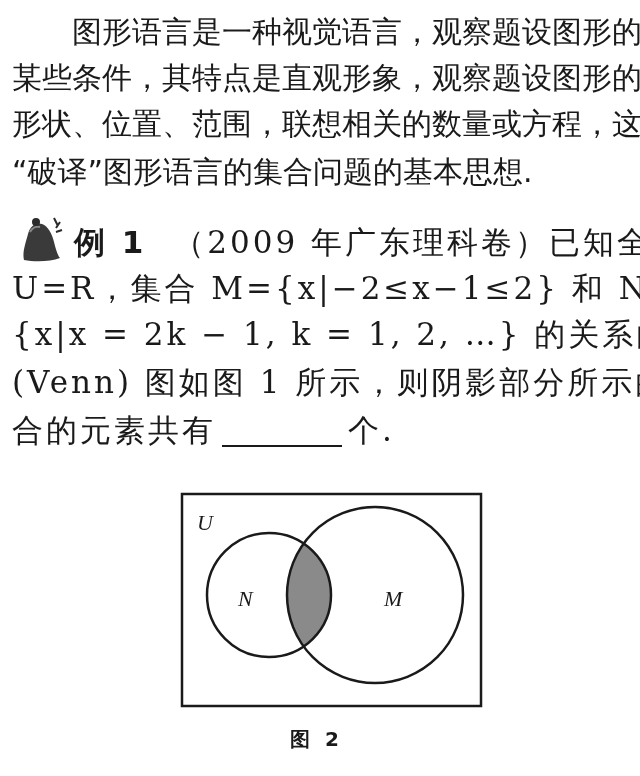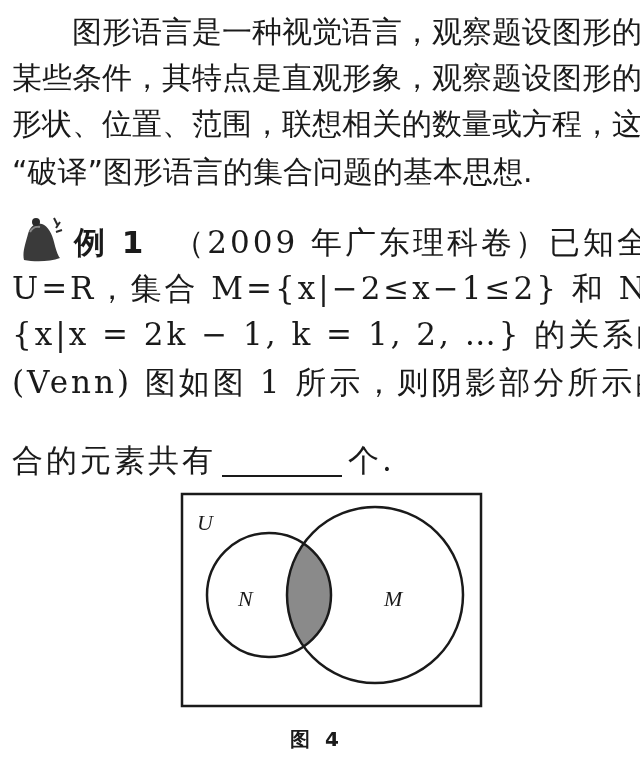--- a/index.html
+++ b/index.html
@@ -41,32 +41,32 @@
   <path d="M40 6 L44 14 M46 10 L42 16 M48 18 L42 20" stroke="#2a2a2a" stroke-width="2"></path>
 </svg>
 
 <div class="line ex" style="top:222px; left:74px;">
   <span class="bold">例 1</span>
   <span style="margin-left:14px;">（2009 年广东理科卷）已知全集</span>
 </div>
 <div class="line ex math" style="top:268px;">U=R，集合 M={x|−2≤x−1≤2} 和 N=</div>
 <div class="line ex math" style="top:314px;">{x|x = 2k − 1, k = 1, 2, …} 的关系的韦恩</div>
 <div class="line ex" style="top:362px;">(Venn) 图如图 1 所示，则阴影部分所示的集</div>
-<div class="line ex" style="top:410px;margin-top:30px;">
+<div class="line ex" style="top:410px;">
   <span>合的元素共有</span><span class="blank"></span><span>个.</span>
 </div>
 
 <svg class="figure" viewBox="0 0 640 776">
   <defs>
     <clipPath id="clipN">
         <circle cx="269" cy="595" r="62"></circle>
       </clipPath>
   </defs>
   <rect x="182" y="494" width="299" height="212" fill="none" stroke="#1a1a1a" stroke-width="2.5"></rect>
   <circle cx="375" cy="595" r="88" fill="#8a8a8a" clip-path="url(#clipN)"></circle>
   <circle cx="269" cy="595" r="62" fill="none" stroke="#1a1a1a" stroke-width="2.5"></circle>
   <circle cx="375" cy="595" r="88" fill="none" stroke="#1a1a1a" stroke-width="2.5"></circle>
 </svg>
 
 <div style="position:absolute; left:197px; top:510px; font-size:22px; font-style:italic; font-family:'Liberation Serif','DejaVu Serif',serif;">U</div>
 <div style="position:absolute; left:238px; top:586px; font-size:22px; font-style:italic; font-family:'Liberation Serif','DejaVu Serif',serif;">N</div>
 <div style="position:absolute; left:384px; top:586px; font-size:22px; font-style:italic; font-family:'Liberation Serif','DejaVu Serif',serif;">M</div>
-<div class="caption">图 4</div>
+<div class="caption">图 2</div>
 
 </body></html>

